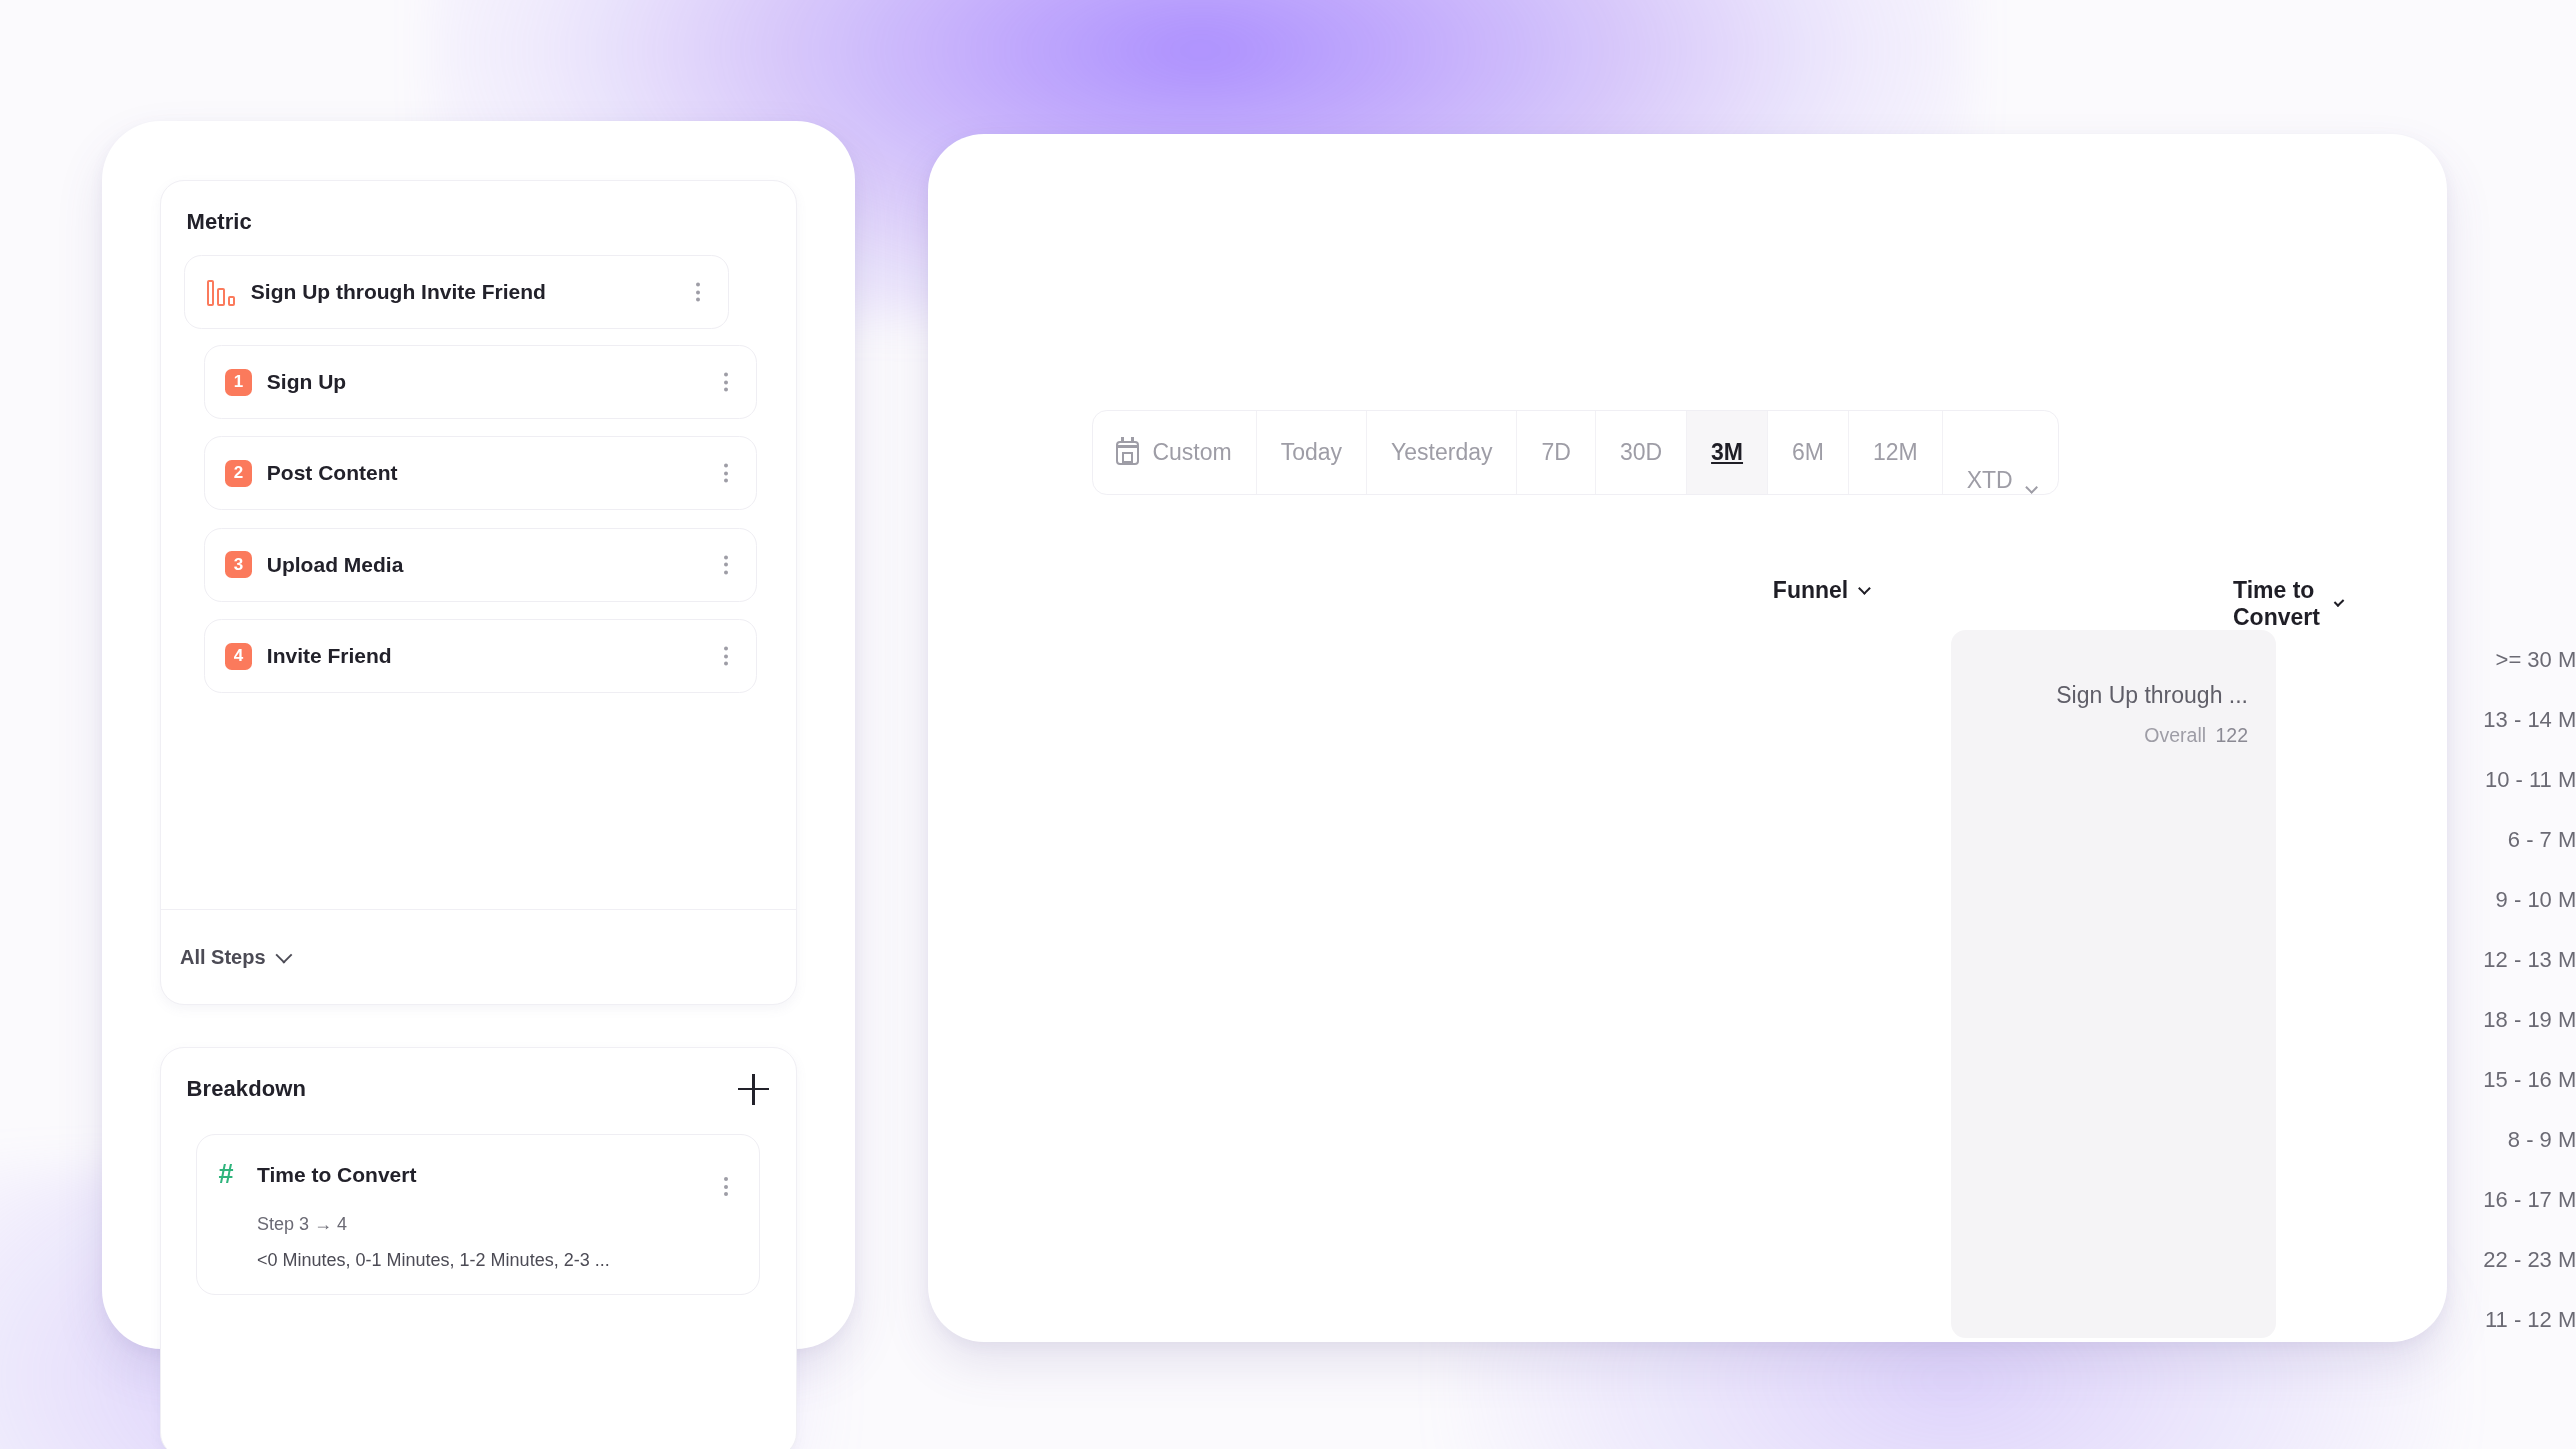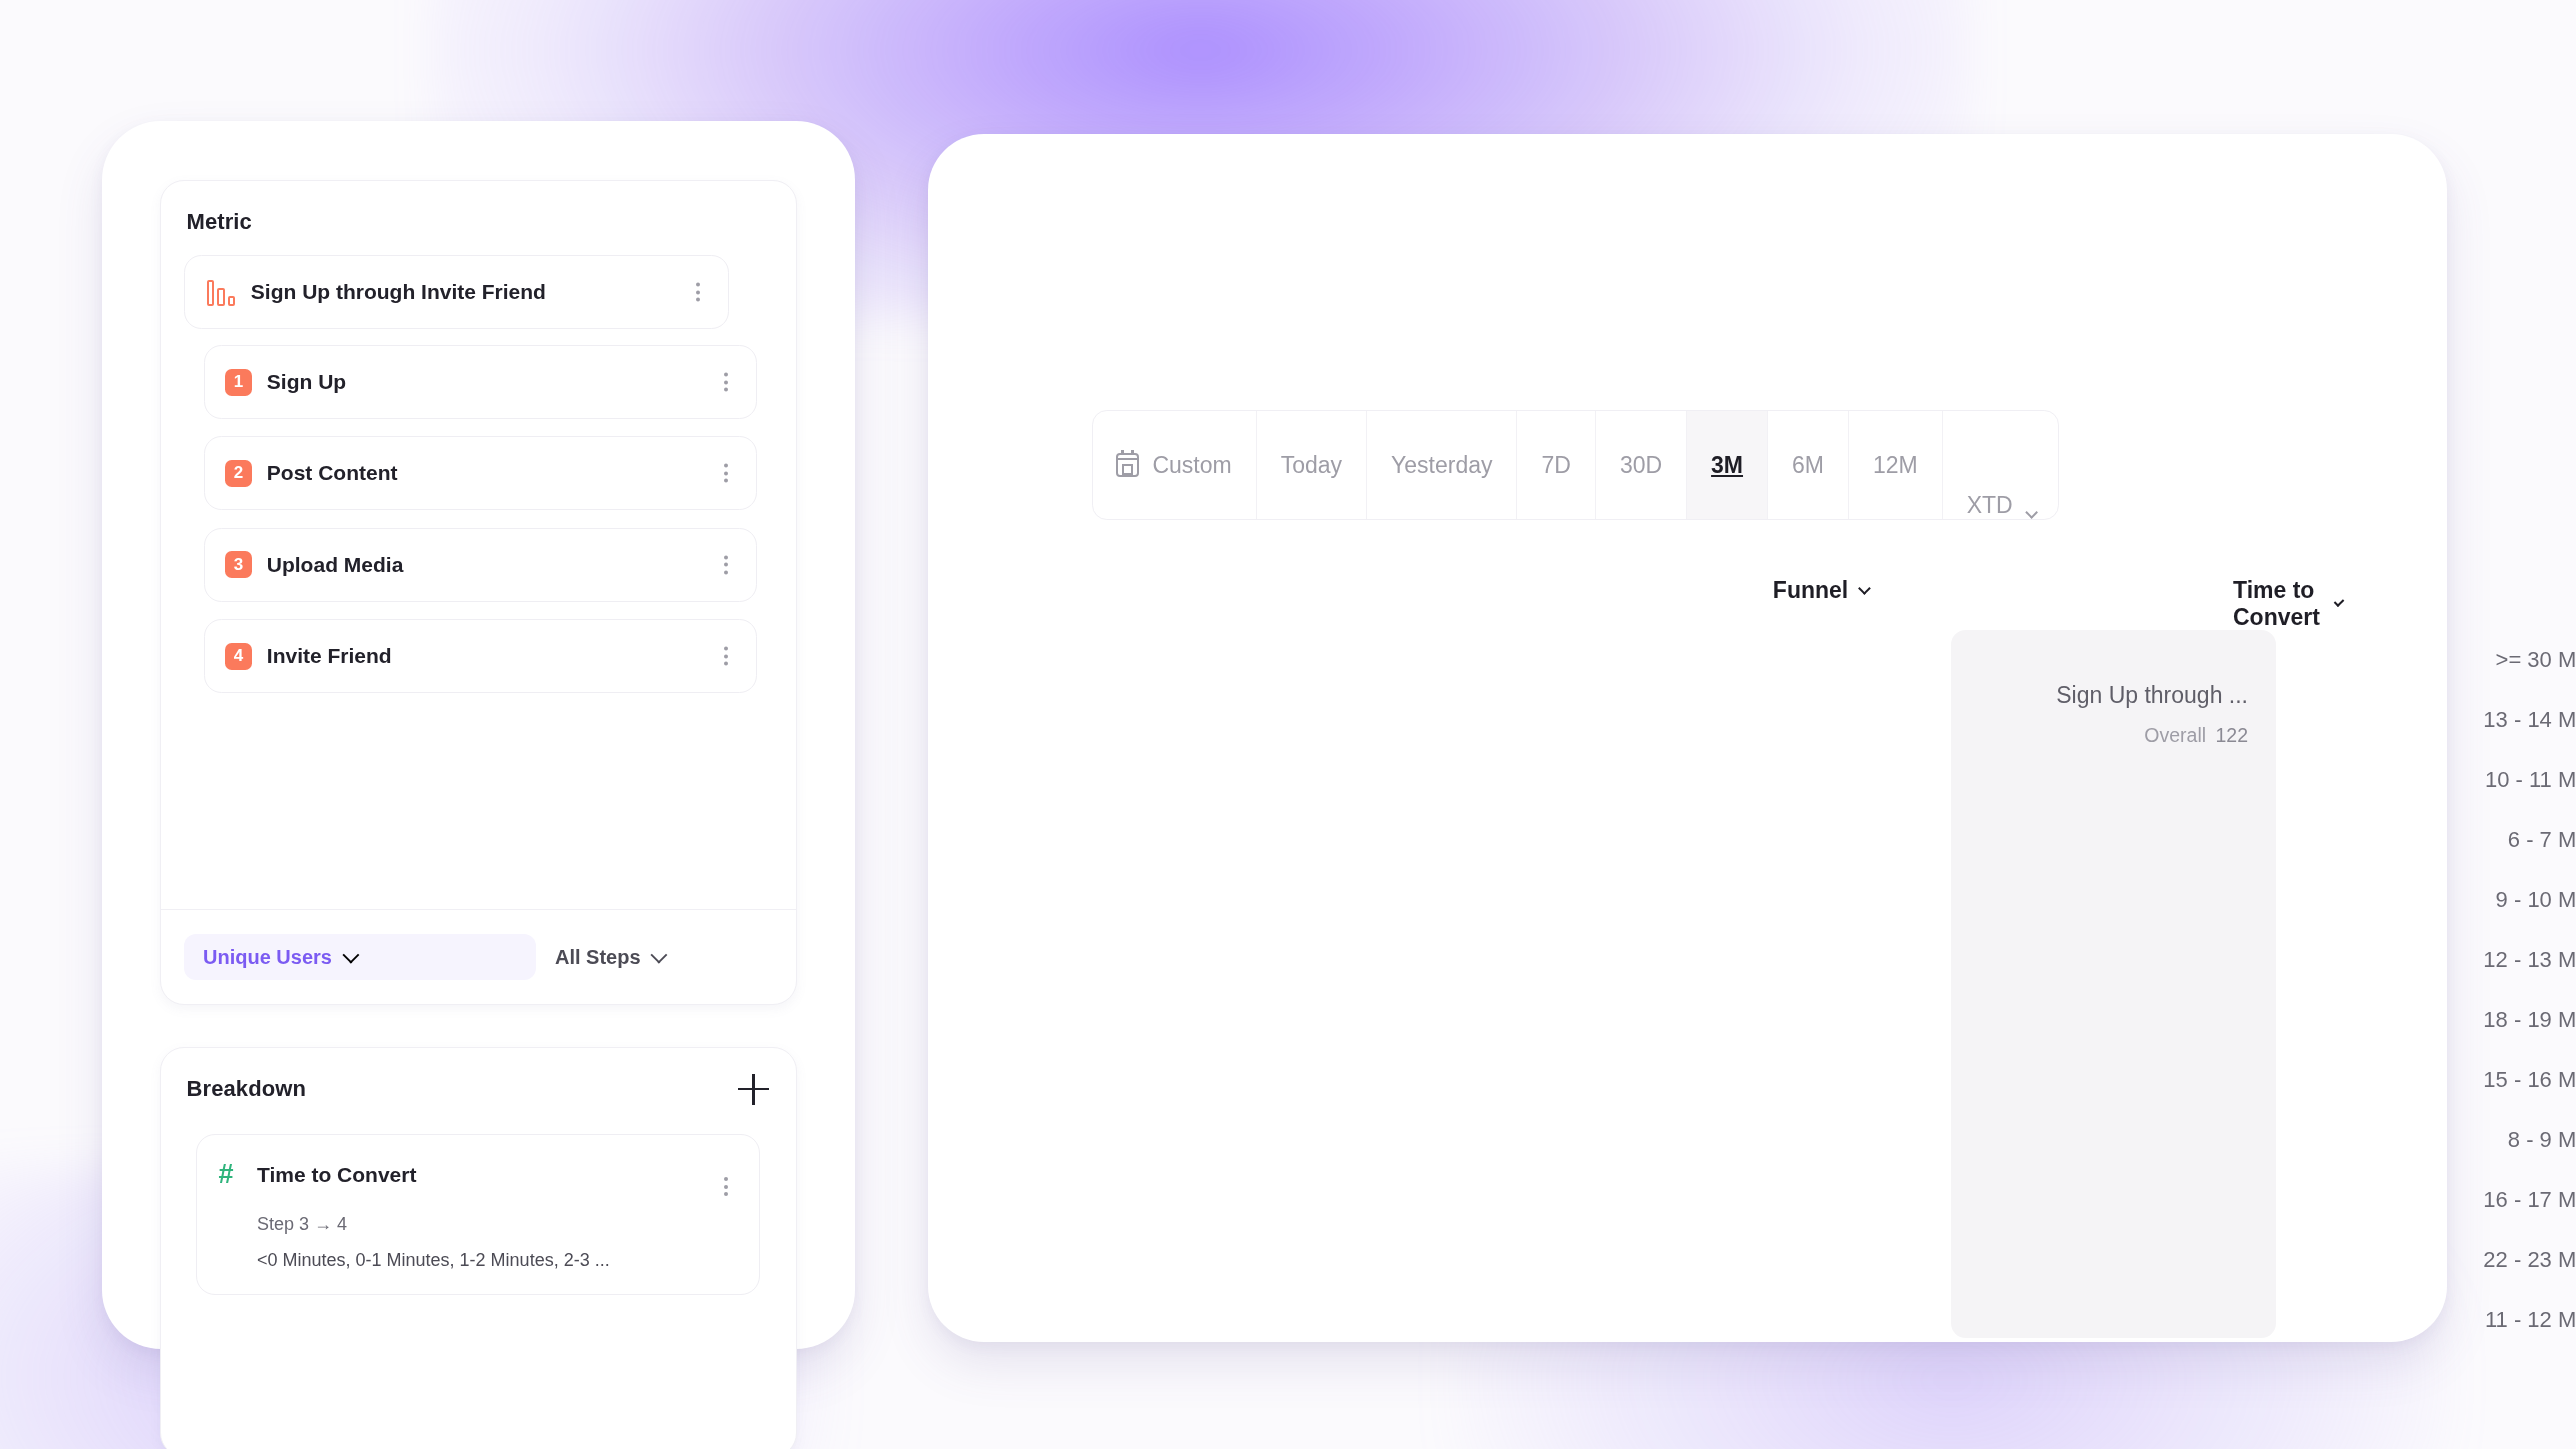--- a/index.html
+++ b/index.html
@@ -196,21 +196,21 @@
   }
   #breakdown-item .bd-values {
     position: absolute; left: 60px; top: 115px;
     font-size: 18px; color: #4c4b55;
   }
   #breakdown-item .kebab { top: 40px; transform: none; right: 23px; }
 
   
   #date-tabs {
     position: absolute; left: 164px; top: 276px;
-    height: 110px;
+    height: 85px;
     display: flex; align-items: stretch;
     border: 1.3px solid #f0eff4;
     border-radius: 14.8px;
     overflow: hidden;
     background: #fff;
   }
   .date-tab {
     display: flex; align-items: center; justify-content: center;
     padding: 0 24px;
     font-size: 23px; color: #9e9da6;
@@ -354,24 +354,20 @@
         <div class="step-label">Invite Friend</div>
         <div class="kebab">
             <span></span>
             <span></span>
             <span></span>
           </div>
       </div>
     </div>
 
     <div id="metric-footer">
-      <div id="unique-users-pill">
-        <span class="txt">Unique Users</span>
-        <span class="chev"></span>
-      </div>
       <div id="all-steps-btn">
         <span>All Steps</span>
         <span class="chev"></span>
       </div>
     </div>
   </div>
 
   <div class="inner-card" id="breakdown-card">
     <div class="card-title">Breakdown</div>
     <div id="breakdown-plus"></div>

